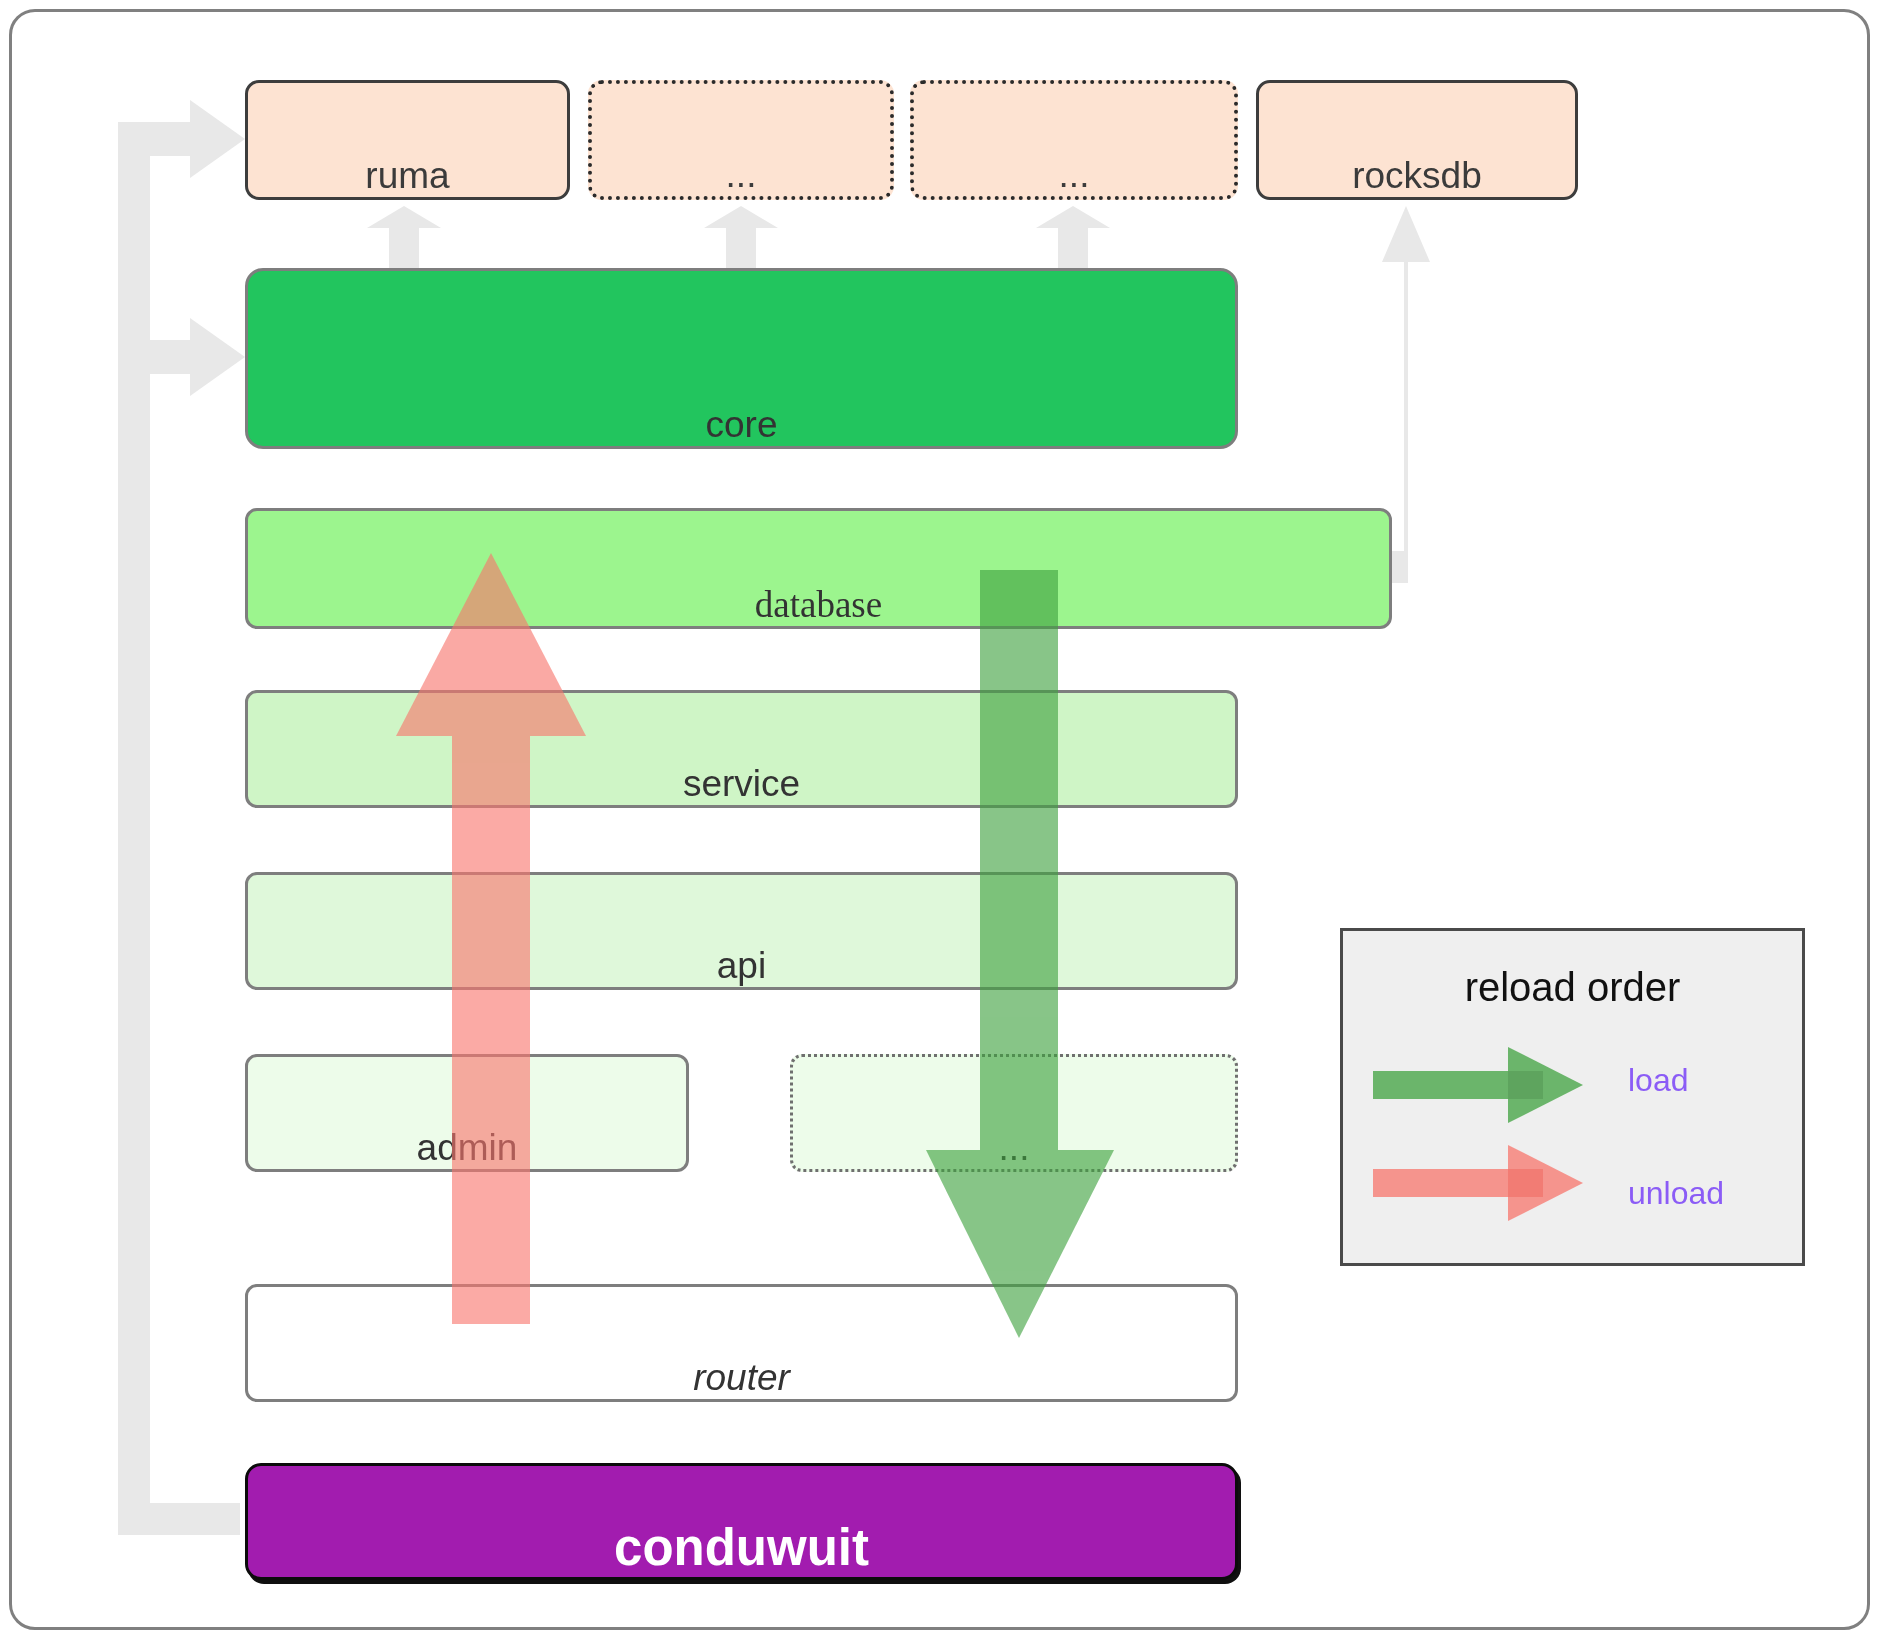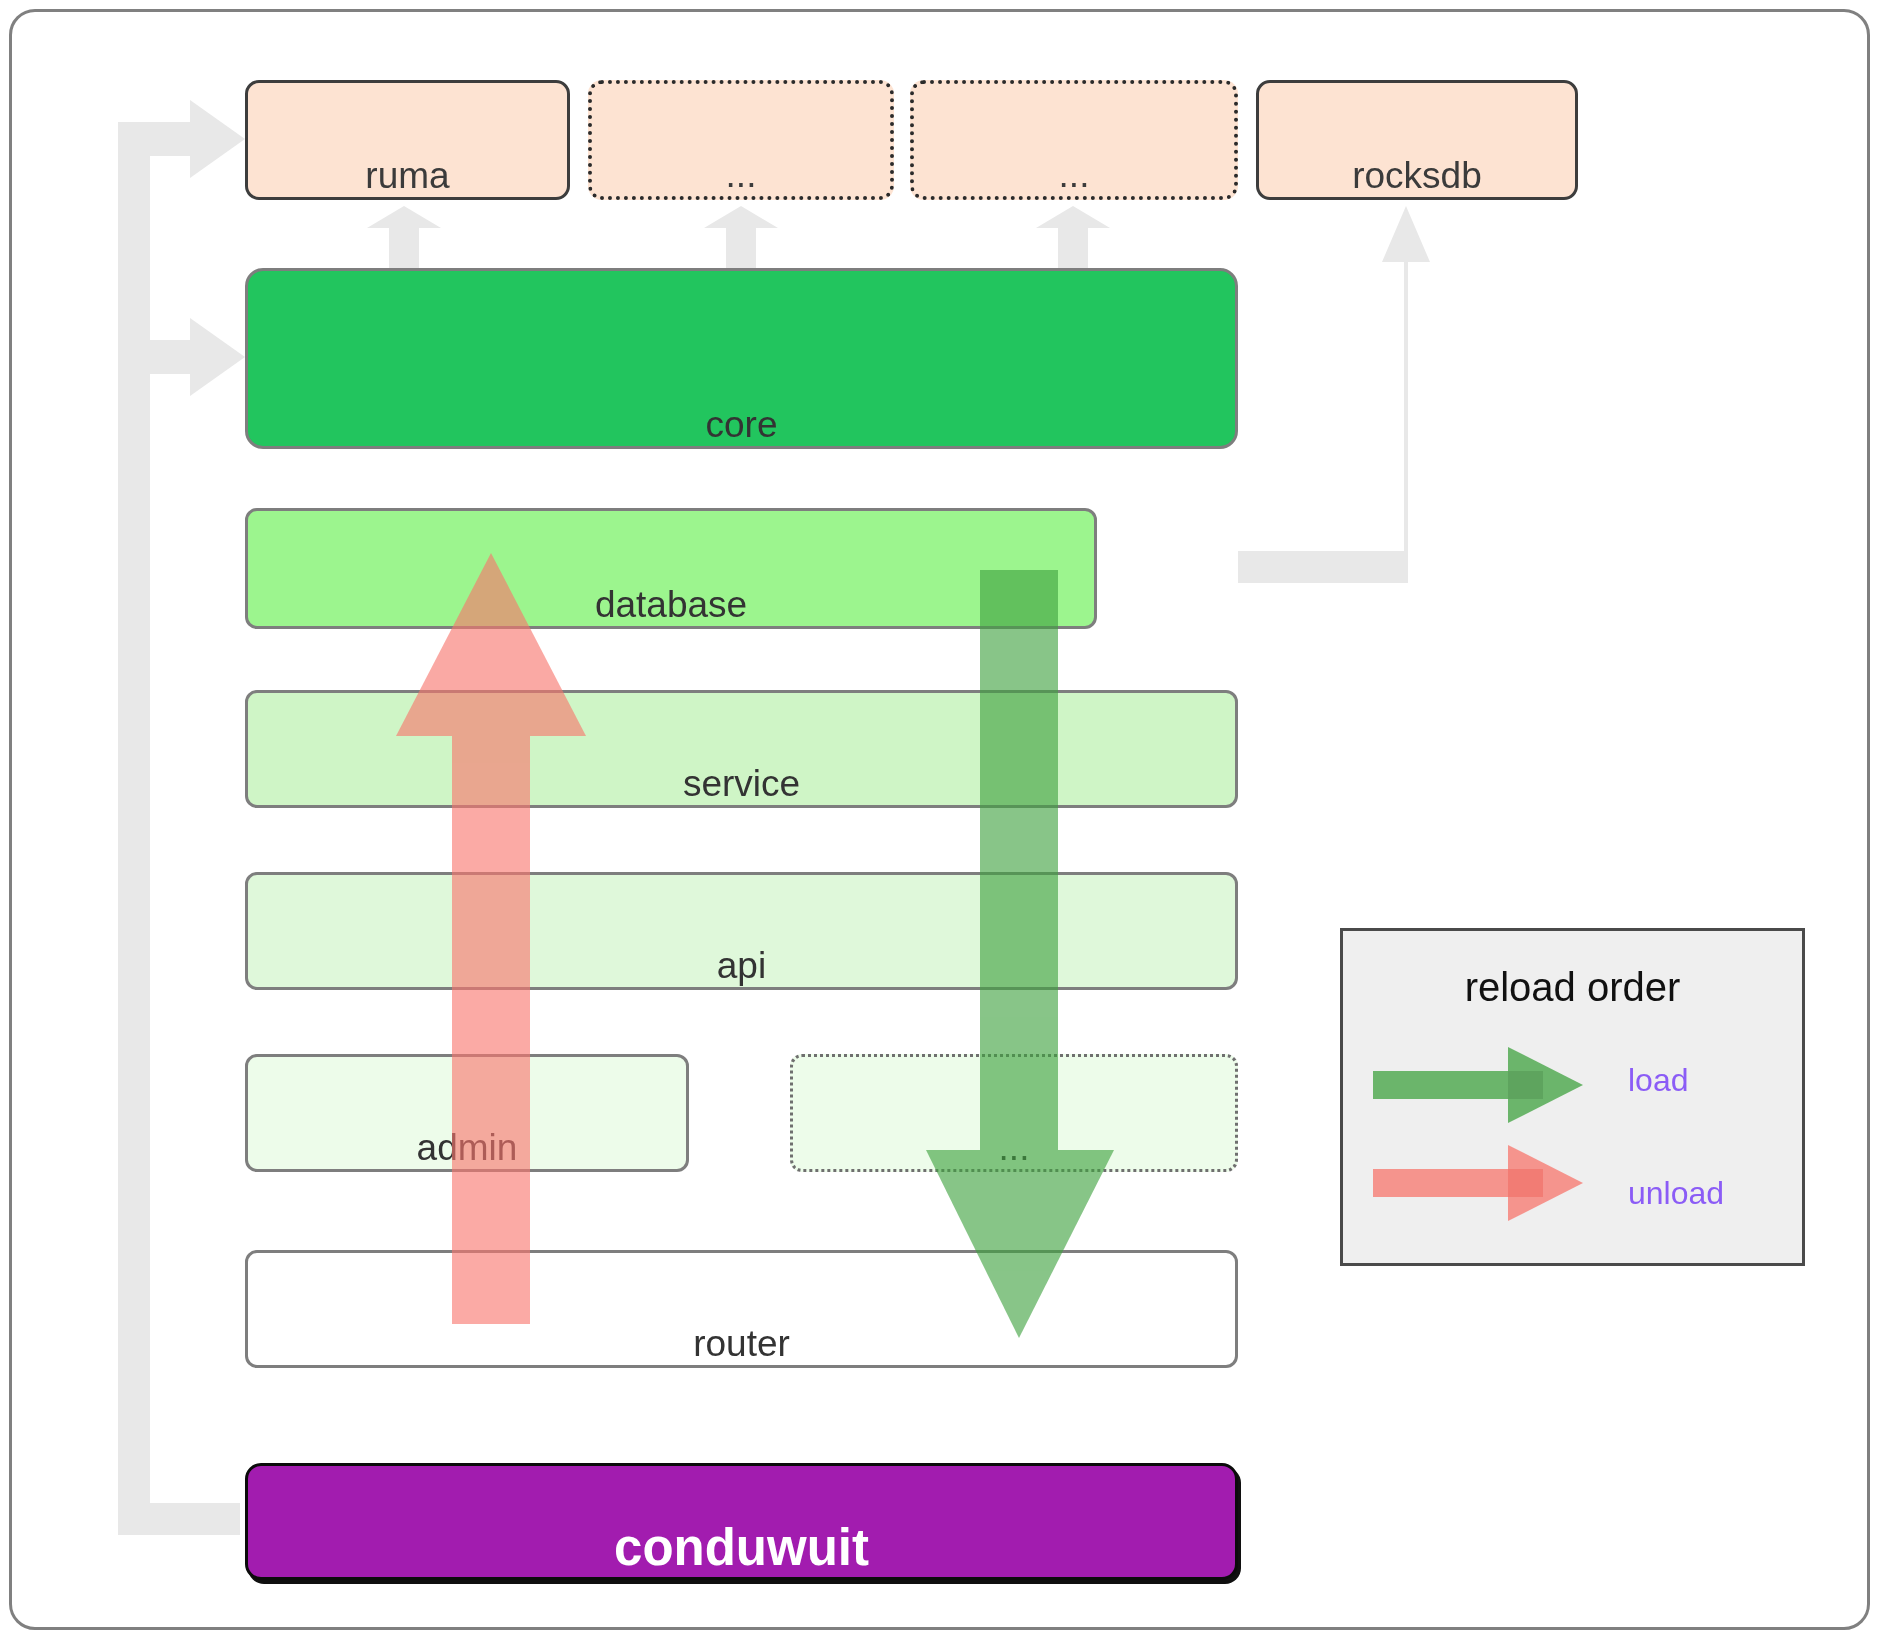--- a/index.html
+++ b/index.html
@@ -104,41 +104,41 @@
     </div>
 
     <div class="node dep" style="left:1256px;top:80px;width:322px;height:120px;">
       <span class="lbl">rocksdb</span>
     </div>
 
     <div class="node core" style="left:245px;top:268px;width:993px;height:181px;">
       <span class="lbl">core</span>
     </div>
 
-    <div class="node layer-db" style="left:245px;top:508px;width:852px;height:121px;">
+    <div class="node layer-db" style="left:245px;top:508px;width:1147px;height:121px;font-family:Liberation Serif, serif;">
       <span class="lbl">database</span>
     </div>
 
     <div class="node layer-service" style="left:245px;top:690px;width:993px;height:118px;">
       <span class="lbl">service</span>
     </div>
 
     <div class="node layer-api" style="left:245px;top:872px;width:993px;height:118px;">
       <span class="lbl">api</span>
     </div>
 
     <div class="node layer-admin" style="left:245px;top:1054px;width:444px;height:118px;">
       <span class="lbl">admin</span>
     </div>
 
     <div class="node layer-dots" style="left:790px;top:1054px;width:448px;height:118px;">
       <span class="lbl">...</span>
     </div>
 
-    <div class="node layer-router" style="left:245px;top:1250px;width:993px;height:118px;">
+    <div class="node layer-router" style="left:245px;top:1284px;width:993px;height:118px;font-style:italic;">
       <span class="lbl">router</span>
     </div>
 
     <div class="node root" style="left:245px;top:1463px;width:993px;height:117px;">
       <span class="lbl">conduwuit</span>
     </div>
   </div>
 
   <svg class="overlay over" viewBox="0 0 1883 1643">
 

